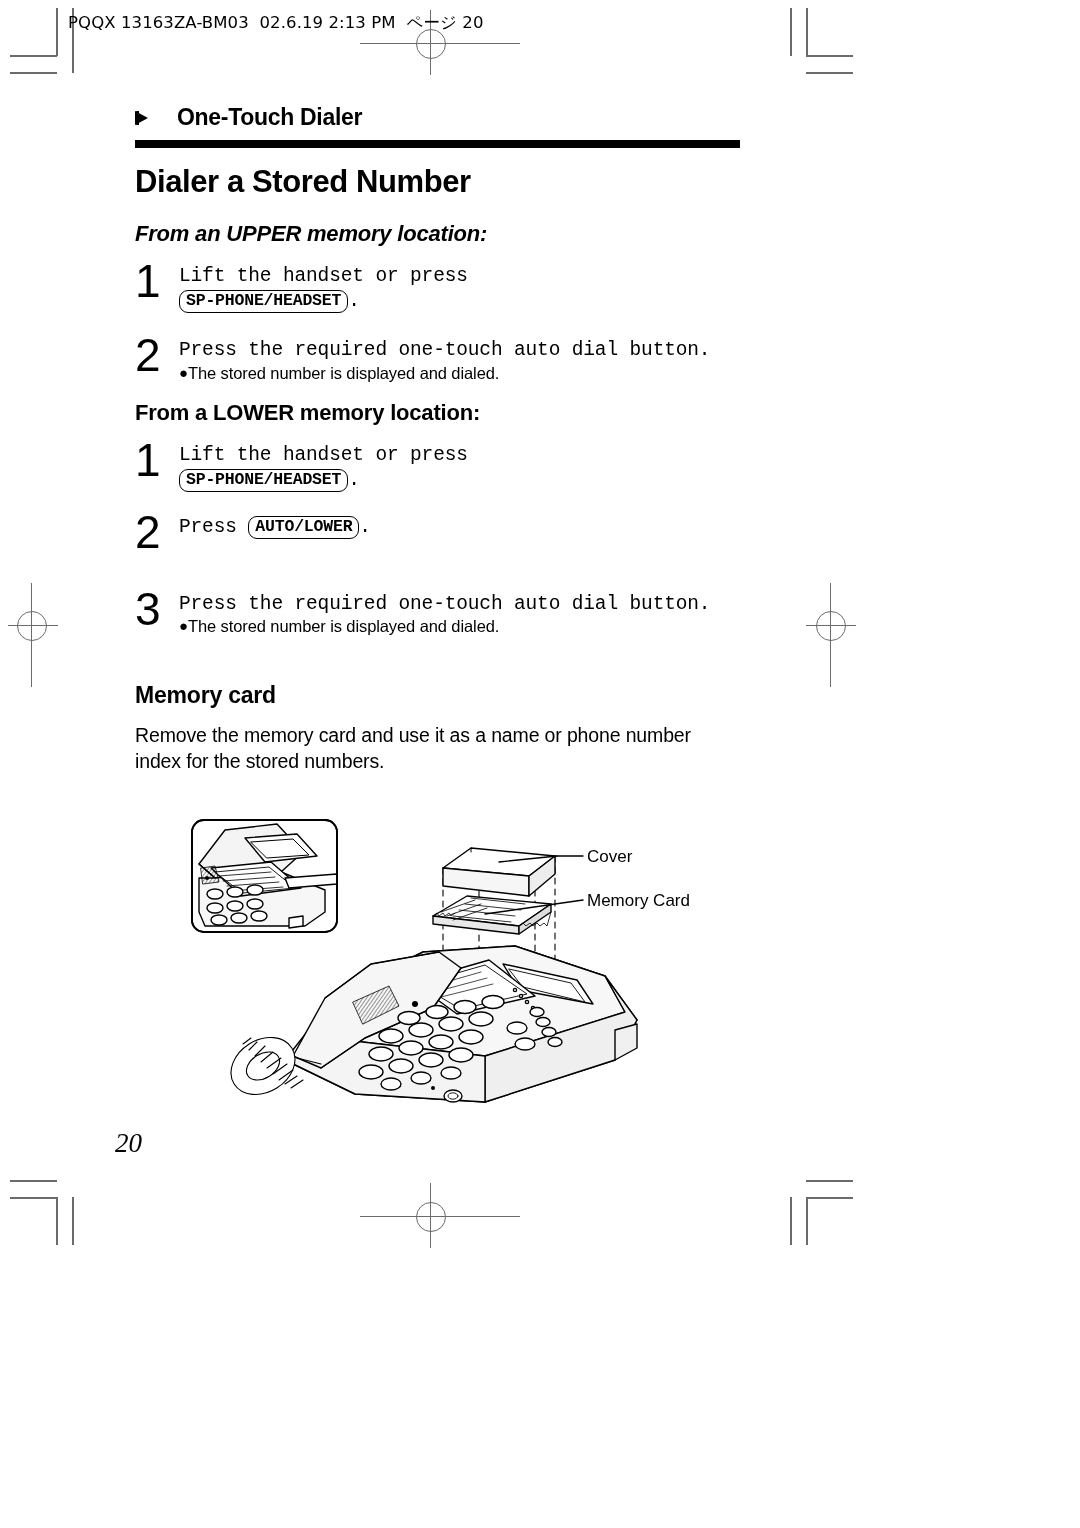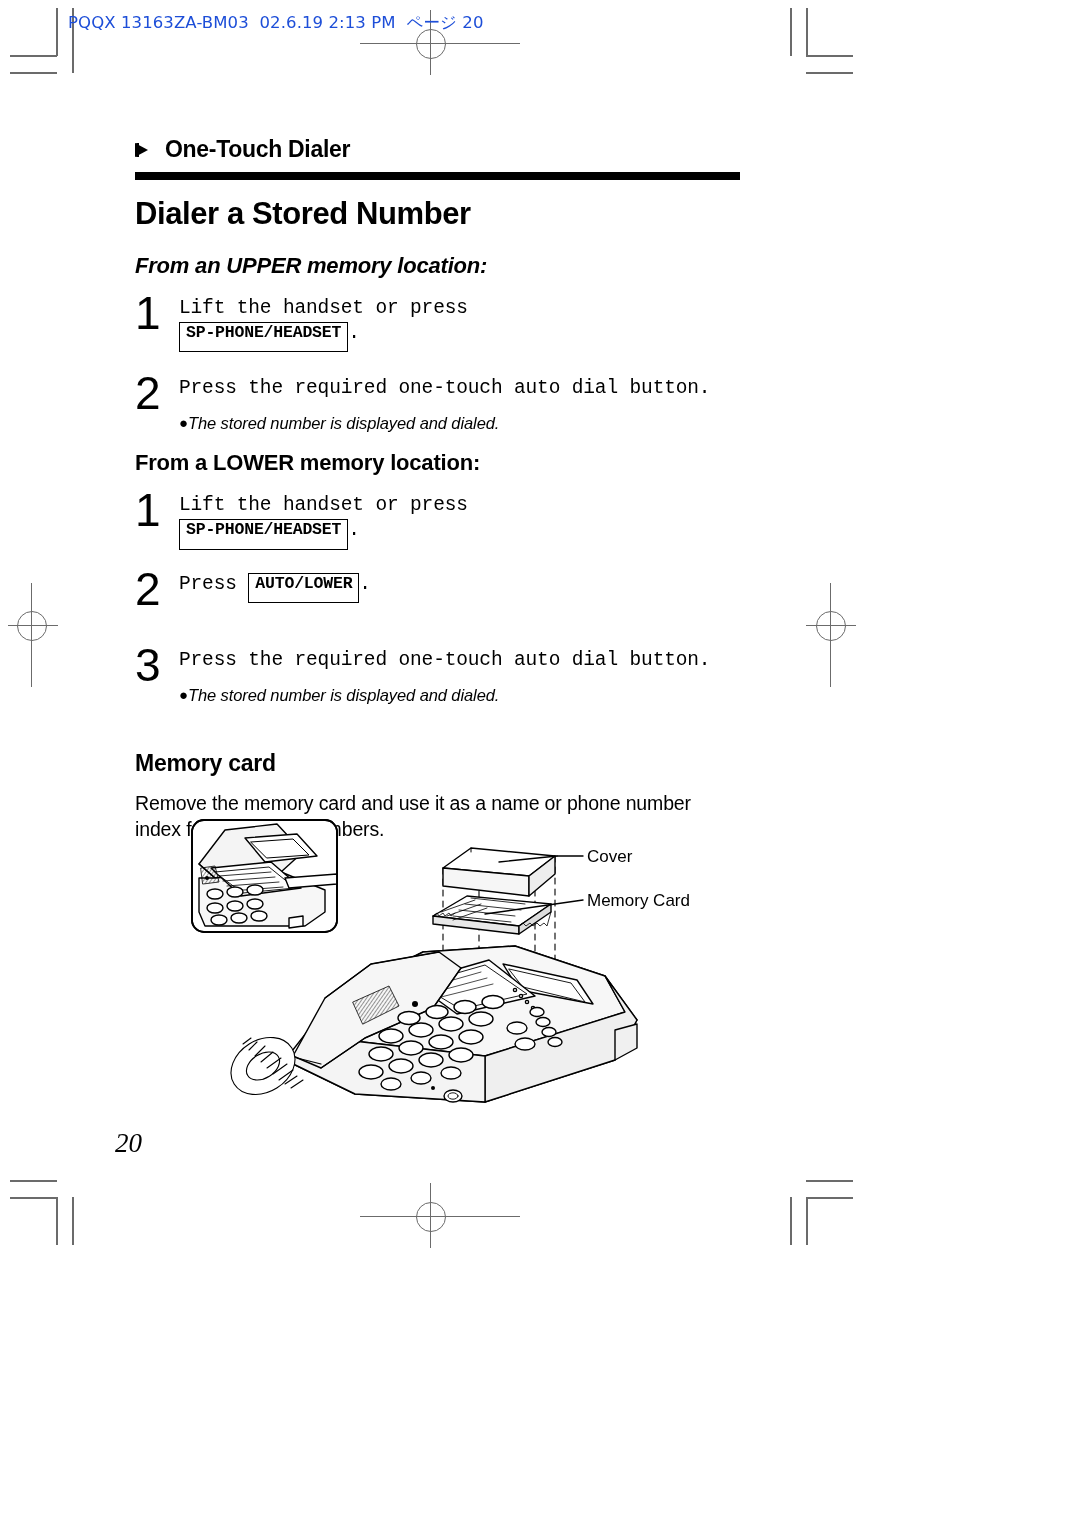--- a/index.html
+++ b/index.html
@@ -29,42 +29,41 @@
     border-radius: 50%;
     box-sizing: border-box;
   }
 
   
   .slug {
     position: absolute;
     left: 68px;
     top: 12px;
     font-size: 16.5px;
-    color: #1d4ed8;
+    color: #000000;
     white-space: pre;
     letter-spacing: 0.1px;
     font-family: "DejaVu Sans", sans-serif;
   }
 
   
   .content {
     position: absolute;
     left: 135px;
     top: 104px;
     width: 610px;
   }
 
   .section-label {
     display: flex;
     align-items: center;
-    gap: 12px;
+    gap: 24px;
     font-size: 23px;
     font-weight: bold;
     letter-spacing: -0.3px;
-    margin-top: 32px;
   }
   .arrow-icon {
     display: inline-block;
     width: 18px;
     height: 18px;
     position: relative;
     flex: 0 0 auto;
   }
   .arrow-icon::before {
     content: "";
@@ -132,35 +131,34 @@
   }
   .step-text {
     font-size: 19.5px;
     line-height: 1.28;
     letter-spacing: -0.15px;
     font-family: Liberation Mono, monospace;
   }
   .step-bullet {
     font-size: 16.5px;
     line-height: 1.3;
-    margin-top: 12px;
+    margin-top: 0;
     letter-spacing: -0.1px;
-    font-style: italic;
   }
   .step-bullet .dot {
     font-size: 15px;
     vertical-align: 1px;
   }
 
   
   .keycap {
     display: inline-block;
     border: 1.6px solid #000;
-    border-radius: 0;
-    padding: 0px 6px 8px 6px;
+    border-radius: 9px;
+    padding: 0px 6px 1px 6px;
     font-size: 16.5px;
     font-weight: bold;
     letter-spacing: -0.2px;
     line-height: 1.22;
     vertical-align: 1px;
     white-space: nowrap;
   }
 
   
   .body-head {

